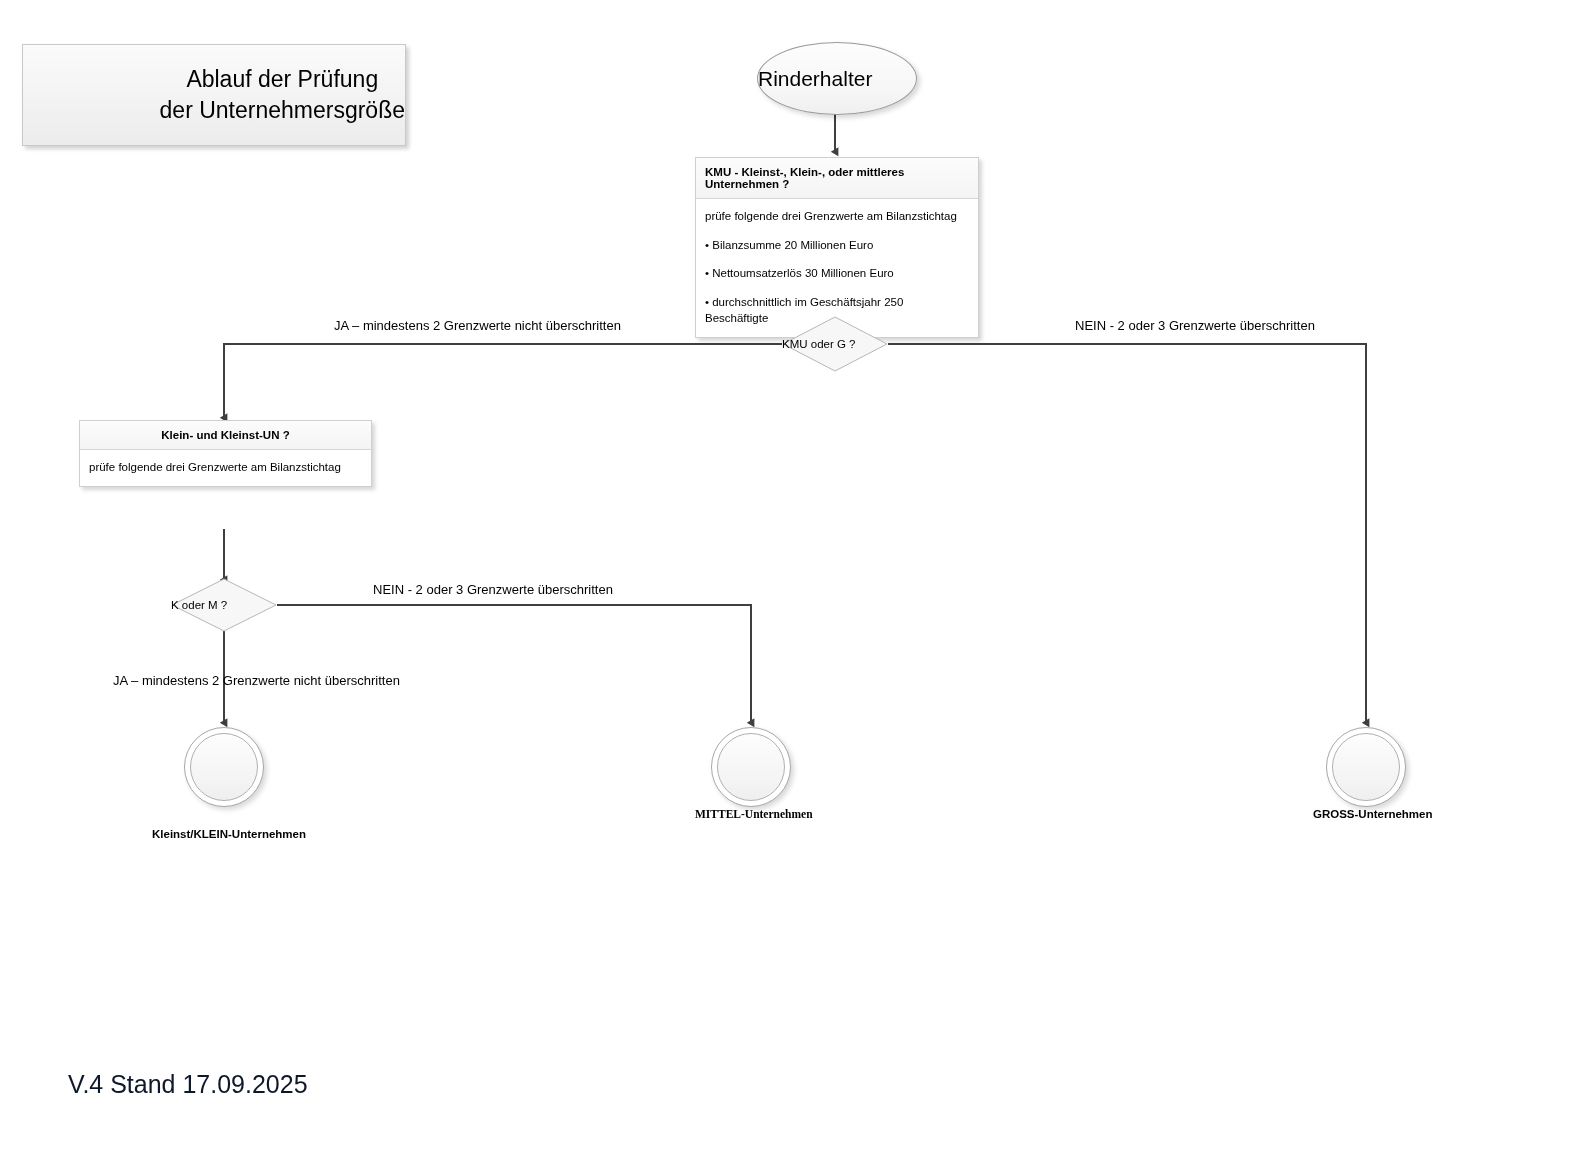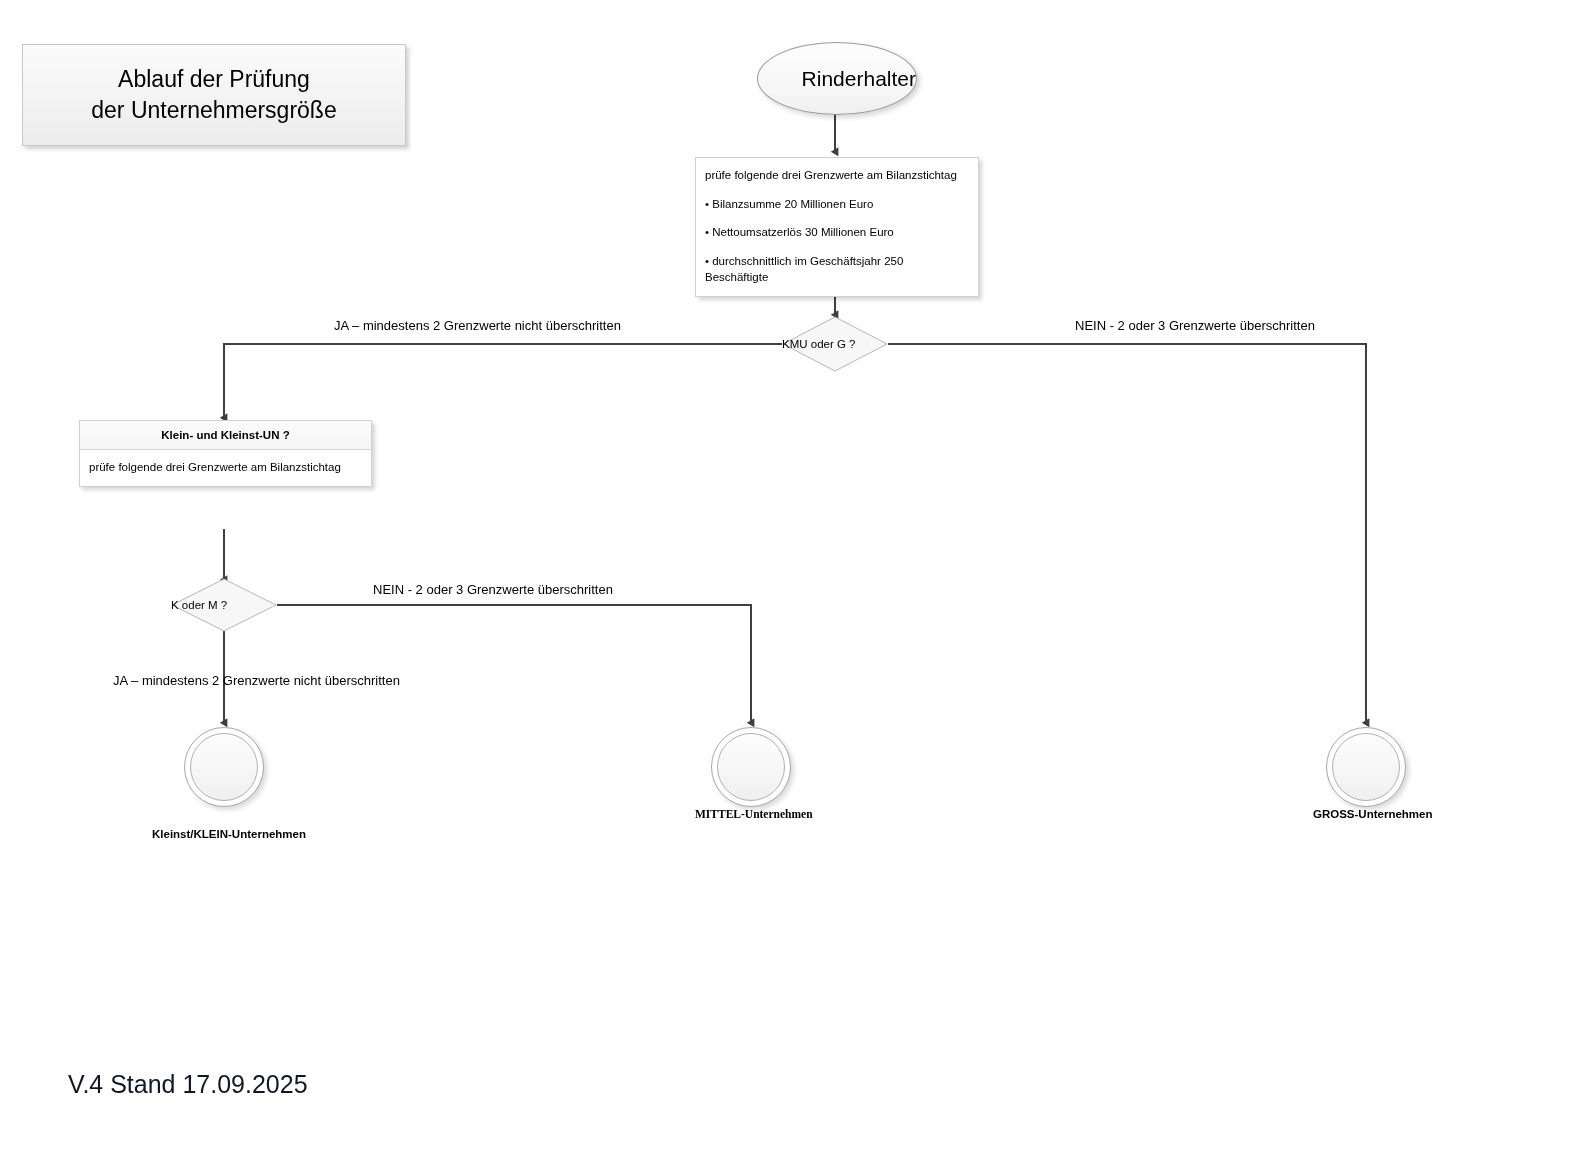--- a/index.html
+++ b/index.html
@@ -33,21 +33,21 @@
     position: absolute;
     left: 22px;
     top: 44px;
     width: 382px;
     height: 100px;
     background: linear-gradient(to bottom, #fbfbfb 0%, #f2f2f2 60%, #ececec 100%);
     border: 1px solid #c8c8c8;
     box-shadow: 3px 3px 4px rgba(0,0,0,0.18);
     display: flex;
     align-items: center;
-    justify-content: center;
+    justify-content: flex-end;
     text-align: center;
   }
   .title-box .t-line {
     font-size: 23px;
     line-height: 31px;
     color: #000;
   }
 
   
   .ellipse-node {
@@ -55,21 +55,21 @@
     left: 757px;
     top: 42px;
     width: 158px;
     height: 71px;
     border-radius: 50%;
     border: 1px solid #9a9a9a;
     background: linear-gradient(to bottom, #fdfdfd 0%, #f6f6f6 70%, #efefef 100%);
     box-shadow: 3px 3px 5px rgba(0,0,0,0.16);
     display: flex;
     align-items: center;
-    justify-content: flex-end;
+    justify-content: flex-start;
   }
   .ellipse-node span {
     font-size: 21px;
     color: #000;
   }
 
   
   .crit-box {
     position: absolute;
     background: #ffffff;
@@ -197,20 +197,21 @@
       <div class="t-line">Ablauf der Prüfung</div>
       <div class="t-line">der Unternehmersgröße</div>
     </div>
   </div>
 
   <div class="ellipse-node">
     <span>Rinderhalter</span>
   </div>
 
   <div class="crit-box" style="left:695px; top:157px; width:282px;">
+    <div class="crit-head">KMU - Kleinst-, Klein-, oder mittleres Unternehmen ?</div>
     <div class="crit-body">
       <span class="lead">prüfe folgende drei Grenzwerte am Bilanzstichtag</span>
       <ul>
         <li>• Bilanzsumme 20 Millionen Euro</li>
         <li>• Nettoumsatzerlös 30 Millionen Euro</li>
         <li>• durchschnittlich im Geschäftsjahr 250 Beschäftigte</li>
       </ul>
     </div>
   </div>
 

